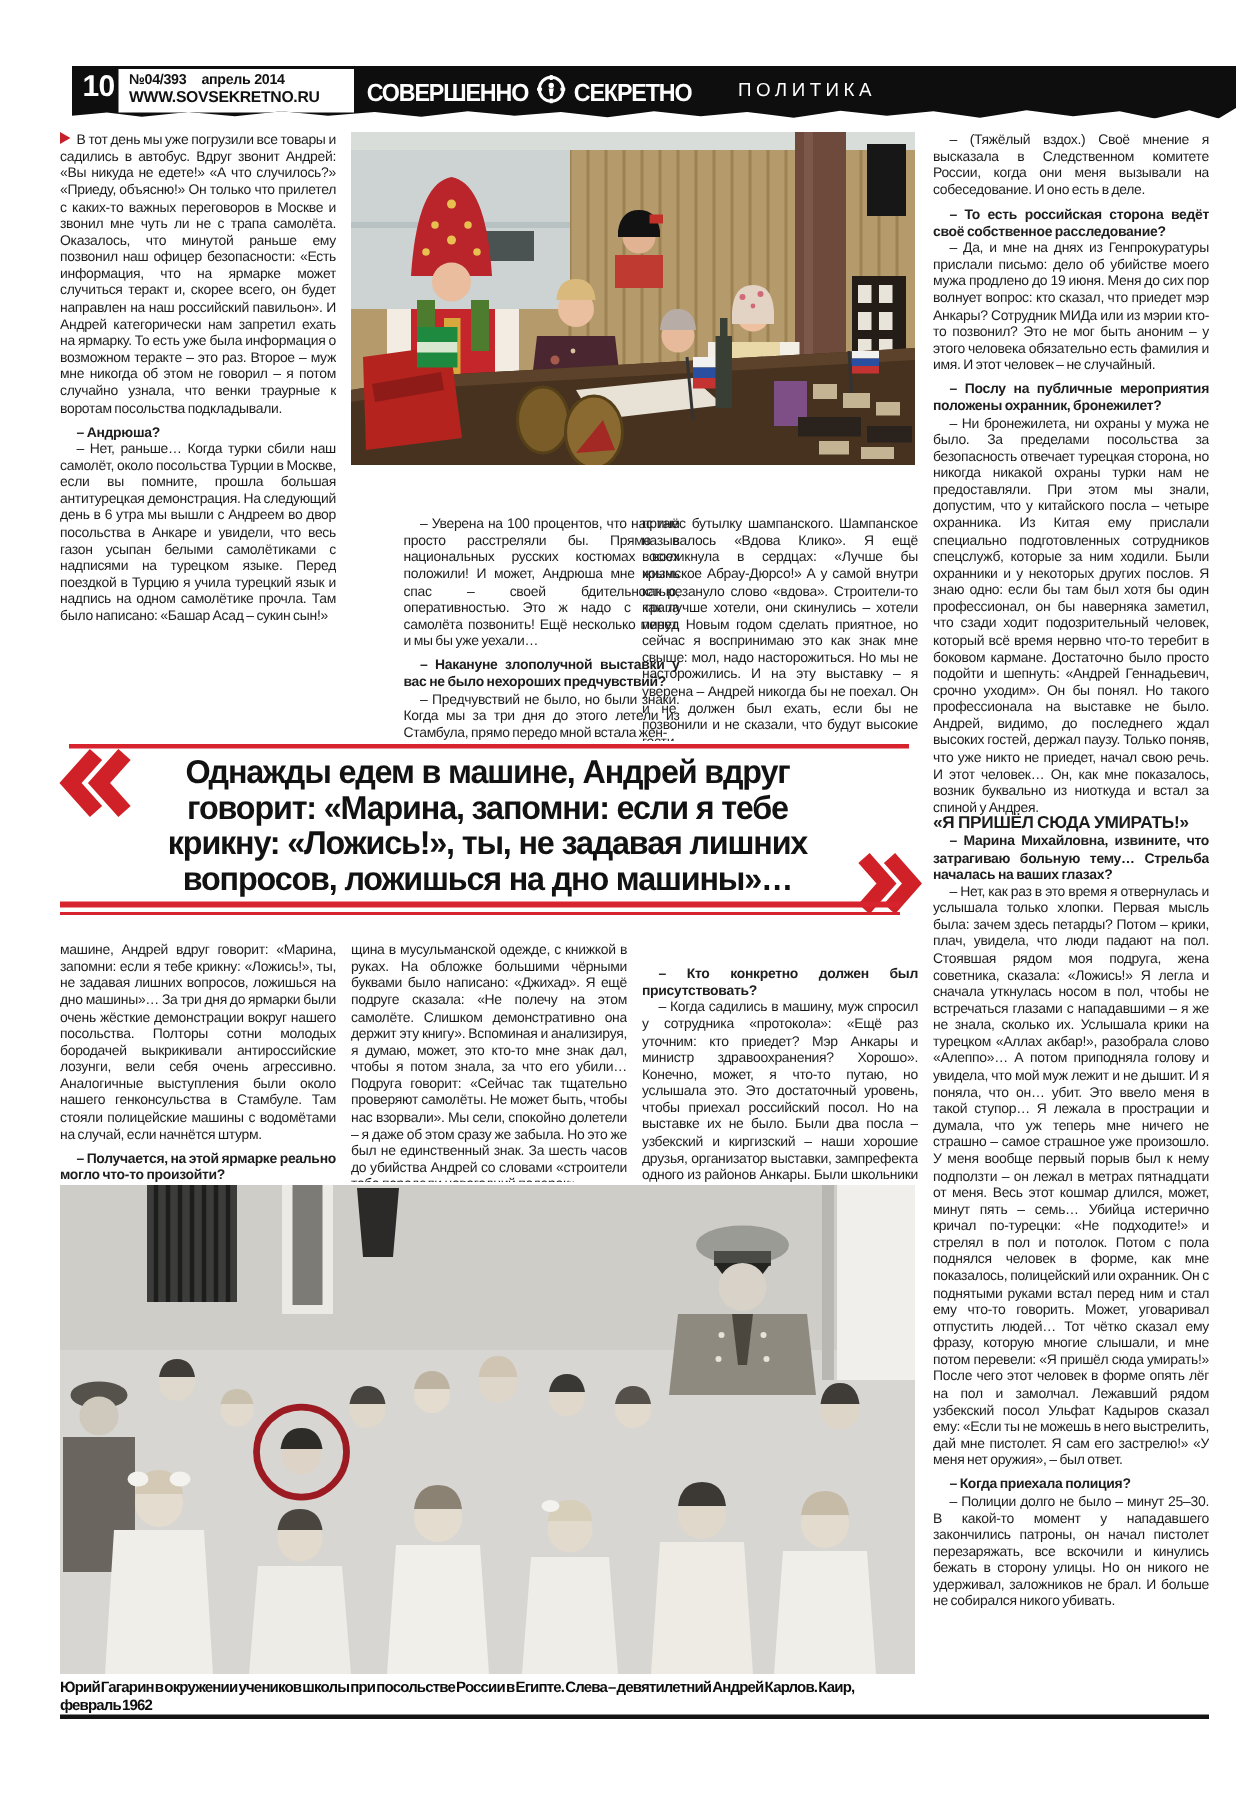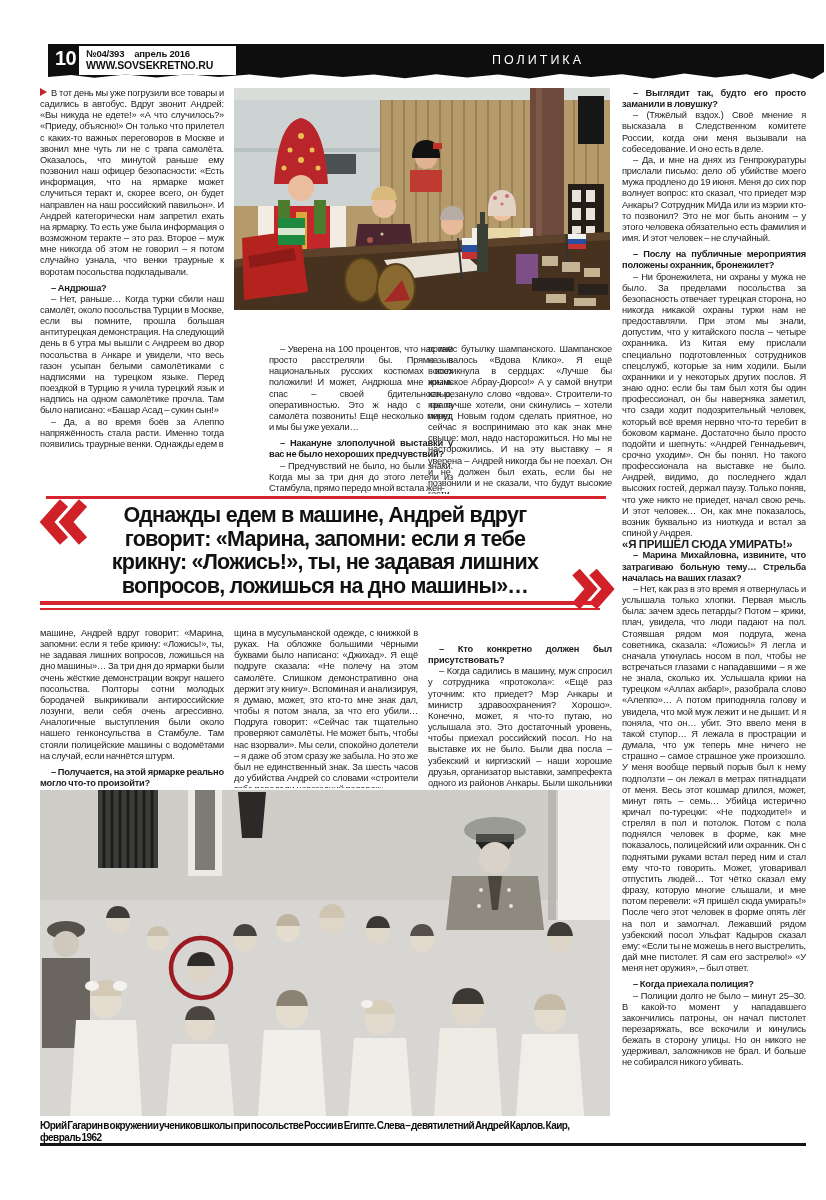--- a/index.html
+++ b/index.html
@@ -50,32 +50,46 @@
 </style>
 </head>
 <body>
 
 <div class="page">
 
   <div class="header-bar">
     <div class="page-number">10</div>
     <div class="issue-box">
       <div class="issue-line">
-        <span>№04/393</span><span class="sp"></span><span>апрель 2016</span>
+        <span>№04/393</span><span class="sp"></span><span>апрель 2014</span>
       </div>
       <div class="issue-site">WWW.SOVSEKRETNO.RU</div>
+    </div>
+    <div class="brand">
+      <span class="brand-word">СОВЕРШЕННО</span>
+      <span>
+        <svg width="19" height="19" viewBox="0 0 19 19">
+          <circle cx="9.5" cy="9.5" r="8" fill="none" stroke="#ffffff" stroke-width="2"></circle>
+          <line x1="9.5" y1="0" x2="9.5" y2="3.4" stroke="#fff" stroke-width="2"></line>
+          <line x1="9.5" y1="15.6" x2="9.5" y2="19" stroke="#fff" stroke-width="2"></line>
+          <line x1="0" y1="9.5" x2="3.4" y2="9.5" stroke="#fff" stroke-width="2"></line>
+          <line x1="15.6" y1="9.5" x2="19" y2="9.5" stroke="#fff" stroke-width="2"></line>
+          <circle cx="9.5" cy="7" r="1.8" fill="#fff"></circle>
+          <path d="M7.8 9 L11.2 9 L10.4 14 L8.6 14 Z" fill="#fff"></path>
+        </svg>
+      </span>
+      <span class="brand-word">СЕКРЕТНО</span>
     </div>
     <div class="section-title">ПОЛИТИКА</div>
   </div>
 
   <div class="col" style="left:40px;top:88px;width:184px;height:406px;">
     <p class="first"><span class="marker"></span><span>В тот день мы уже погрузили все товары и садились в автобус. Вдруг звонит Андрей: «Вы никуда не едете!» «А что случилось?» «Приеду, объясню!» Он только что прилетел с каких-то важных переговоров в Москве и звонил мне чуть ли не с трапа самолёта. Оказалось, что минутой раньше ему позвонил наш офицер безопасности: «Есть информация, что на ярмарке может случиться теракт и, скорее всего, он будет направлен на наш российский павильон». И Андрей категорически нам запретил ехать на ярмарку. То есть уже была информация о возможном теракте – это раз. Второе – муж мне никогда об этом не говорил – я потом случайно узнала, что венки траурные к воротам посольства подкладывали.</span></p>
     <p class="q">– Андрюша?</p>
     <p>– Нет, раньше… Когда турки сбили наш самолёт, около посольства Турции в Москве, если вы помните, прошла большая антитурецкая демонстрация. На следующий день в 6 утра мы вышли с Андреем во двор посольства в Анкаре и увидели, что весь газон усыпан белыми самолётиками с надписями на турецком языке. Перед поездкой в Турцию я учила турецкий язык и надпись на одном самолётике прочла. Там было написано: «Башар Асад – сукин сын!»</p>
-    <p>– Да, а во время боёв за Алеппо напряжённость стала расти. Именно тогда появились траурные венки. Однажды едем в</p>
   </div>
 
   <div class="photo" style="left:234px;top:88px;width:376px;height:222px;">
     <svg width="376" height="222" viewBox="0 0 376 222">
       <rect width="376" height="222" fill="#b59a6c"></rect>
       <g stroke="#9d8254" stroke-width="2">
         <line x1="146" y1="0" x2="146" y2="175"></line>
           <line x1="158" y1="0" x2="158" y2="175"></line>
           <line x1="170" y1="0" x2="170" y2="175"></line>
         <line x1="182" y1="0" x2="182" y2="175"></line>
@@ -345,22 +359,22 @@
           <path d="M494 220 Q496 204 510 204 Q524 204 526 220 Z" fill="#c5bba6"></path>
         <path d="M482 244 L538 244 L544 326 L476 326 Z" fill="#f0eee8"></path>
       </g>
 
       <circle cx="161" cy="178" r="30" fill="none" stroke="#9c1b22" stroke-width="4.5"></circle>
     </svg>
   </div>
   <div class="caption" style="left:40px;top:1120px;width:570px;">Юрий Гагарин в окружении учеников школы при посольстве России в Египте. Слева – девятилетний Андрей Карлов. Каир, февраль 1962</div>
 
   <div class="col" style="left:622px;top:88px;width:184px;height:1052px;">
-    <p class="q" style="margin-top:0;">– Выглядит так, будто его просто заманили в ловушку?</p>
     <p>– (Тяжёлый вздох.) Своё мнение я высказала в Следственном комитете России, когда они меня вызывали на собеседование. И оно есть в деле.</p>
+    <p class="q">– То есть российская сторона ведёт своё собственное расследование?</p>
     <p>– Да, и мне на днях из Генпрокуратуры прислали письмо: дело об убийстве моего мужа продлено до 19 июня. Меня до сих пор волнует вопрос: кто сказал, что приедет мэр Анкары? Сотрудник МИДа или из мэрии кто-то позвонил? Это не мог быть аноним – у этого человека обязательно есть фамилия и имя. И этот человек – не случайный.</p>
     <p class="q">– Послу на публичные мероприятия положены охранник, бронежилет?</p>
     <p>– Ни бронежилета, ни охраны у мужа не было. За пределами посольства за безопасность отвечает турецкая сторона, но никогда никакой охраны турки нам не предоставляли. При этом мы знали, допустим, что у китайского посла – четыре охранника. Из Китая ему прислали специально подготовленных сотрудников спецслужб, которые за ним ходили. Были охранники и у некоторых других послов. Я знаю одно: если бы там был хотя бы один профессионал, он бы наверняка заметил, что сзади ходит подозрительный человек, который всё время нервно что-то теребит в боковом кармане. Достаточно было просто подойти и шепнуть: «Андрей Геннадьевич, срочно уходим». Он бы понял. Но такого профессионала на выставке не было. Андрей, видимо, до последнего ждал высоких гостей, держал паузу. Только поняв, что уже никто не приедет, начал свою речь. И этот человек… Он, как мне показалось, возник буквально из ниоткуда и встал за спиной у Андрея.</p>
     <p class="subhead">«Я ПРИШЁЛ СЮДА УМИРАТЬ!»</p>
     <p class="q" style="margin-top:0;">– Марина Михайловна, извините, что затрагиваю больную тему… Стрельба началась на ваших глазах?</p>
     <p>– Нет, как раз в это время я отвернулась и услышала только хлопки. Первая мысль была: зачем здесь петарды? Потом – крики, плач, увидела, что люди падают на пол. Стоявшая рядом моя подруга, жена советника, сказала: «Ложись!» Я легла и сначала уткнулась носом в пол, чтобы не встречаться глазами с нападавшими – я же не знала, сколько их. Услышала крики на турецком «Аллах акбар!», разобрала слово «Алеппо»… А потом приподняла голову и увидела, что мой муж лежит и не дышит. И я поняла, что он… убит. Это ввело меня в такой ступор… Я лежала в прострации и думала, что уж теперь мне ничего не страшно – самое страшное уже произошло. У меня вообще первый порыв был к нему подползти – он лежал в метрах пятнадцати от меня. Весь этот кошмар длился, может, минут пять – семь… Убийца истерично кричал по-турецки: «Не подходите!» и стрелял в пол и потолок. Потом с пола поднялся человек в форме, как мне показалось, полицейский или охранник. Он с поднятыми руками встал перед ним и стал ему что-то говорить. Может, уговаривал отпустить людей… Тот чётко сказал ему фразу, которую многие слышали, и мне потом перевели: «Я пришёл сюда умирать!» После чего этот человек в форме опять лёг на пол и замолчал. Лежавший рядом узбекский посол Ульфат Кадыров сказал ему: «Если ты не можешь в него выстрелить, дай мне пистолет. Я сам его застрелю!» «У меня нет оружия», – был ответ.</p>
     <p class="q">– Когда приехала полиция?</p>
     <p>– Полиции долго не было – минут 25–30. В какой-то момент у нападавшего закончились патроны, он начал пистолет перезаряжать, все вскочили и кинулись бежать в сторону улицы. Но он никого не удерживал, заложников не брал. И больше не собирался никого убивать.</p>
   </div>
 

